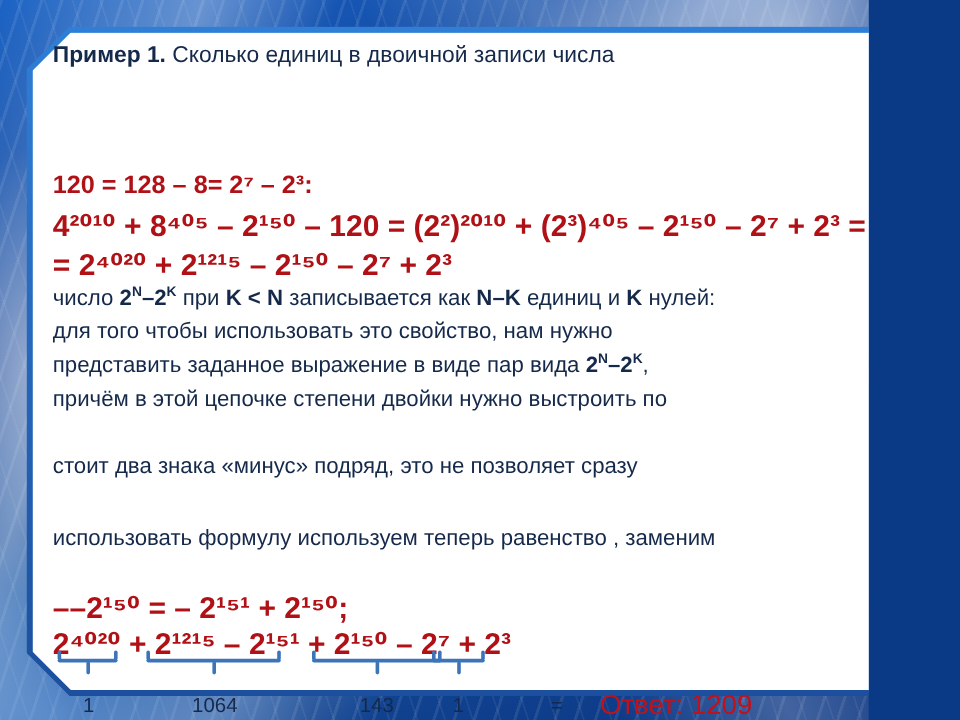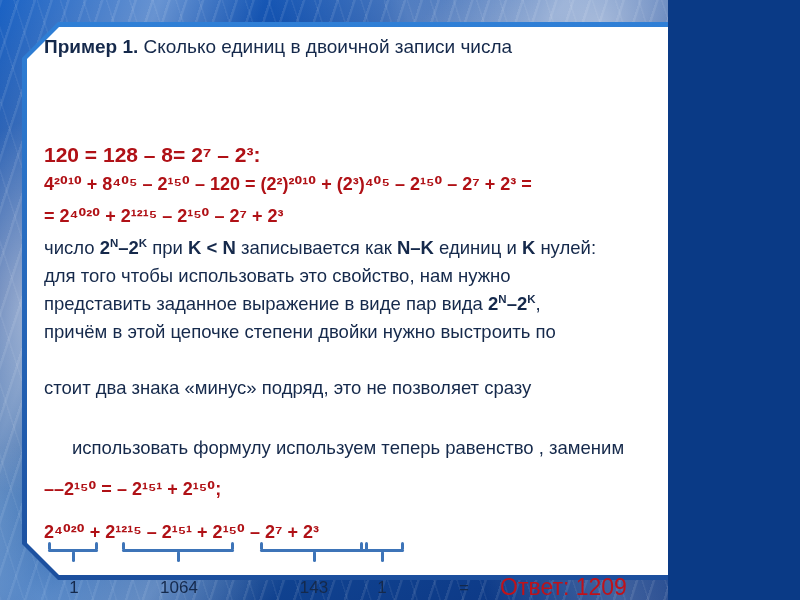--- a/index.html
+++ b/index.html
@@ -1,21 +1,21 @@
 <!DOCTYPE html>
 <html><head>
 <meta charset="utf-8">
 <style>
   html,body{margin:0;padding:0;}
   body{
     width:800px;height:600px;overflow:hidden;
     font-family:"Liberation Sans","DejaVu Sans",sans-serif;
     background:#0a3a86;
   }
-  .slide{position:relative;width:668px;height:600px;overflow:hidden;}
+  .slide{position:relative;width:724px;height:600px;overflow:hidden;}
 
   
   .bg{position:absolute;inset:0;
       background:
         linear-gradient(110deg, rgba(255,255,255,.00) 0%, rgba(255,255,255,.35) 18%, rgba(255,255,255,0) 30%),
         linear-gradient(125deg, rgba(255,255,255,0) 40%, rgba(255,255,255,.28) 52%, rgba(255,255,255,0) 64%),
         linear-gradient(70deg,  rgba(255,255,255,0) 55%, rgba(255,255,255,.22) 70%, rgba(255,255,255,0) 85%),
         linear-gradient(160deg,#1a62c4 0%, #0f3f93 35%, #14519f 60%, #0c3582 100%);
   }
   .bg::after{
@@ -47,42 +47,42 @@
             clip-path:polygon(32px 0, 718px 0, 750px 32px, 750px 516px, 718px 548px, 32px 548px, 0 516px, 0 32px);
   }
 
   
   .content{position:absolute;left:44px;top:30px;width:716px;height:540px;}
   .line{font-size:18.5px;line-height:1.26;color:#15294b;white-space:nowrap;}
   .bold{font-weight:bold;}
   .ital{}
   sup{font-size:.62em;vertical-align:super;line-height:0;}
   .mathline{font-size:21px;font-weight:bold;color:#b01116;white-space:nowrap;line-height:1.2;}
-  .mathline.small{font-size:18px;}
+  .mathline.small{font-size:25px;}
   .heading{font-size:19px;color:#15294b;white-space:nowrap;}
   .heading b{font-weight:bold;}
   .bigeq{font-size:24px;font-weight:bold;color:#b01116;white-space:nowrap;letter-spacing:.3px;}
 
   
   .row{position:absolute;left:0;}
   .r-head {top:6px;}
   .r-eq1  {top:42px;left:10px;}
   .r-p1   {top:82px;}
   .r-m1   {top:112px;}
   .r-m2   {top:144px;}
   .r-m3   {top:176px;}
   .r-p2   {top:206px;}
   .r-p3   {top:234px;}
   .r-p4   {top:262px;}
   .r-p5   {top:290px;}
   .r-p6   {top:318px;}
   .r-p7   {top:346px;}
   .r-m4   {top:374px;}
-  .r-p8   {top:406px;margin-left:28px;}
-  .r-m5   {top:449px;}
+  .r-p8   {top:406px;}
+  .r-m5   {top:462px;}
   .r-m6   {top:492px;}
 
   
   .braces{position:absolute;left:0;top:516px;width:660px;height:16px;}
   .brace{position:absolute;height:14px;}
   .brace .bar{position:absolute;left:0;right:0;top:3px;height:3px;background:#3d74b8;border-radius:2px;}
   .brace .lcap,.brace .rcap{position:absolute;top:-4px;width:3px;height:8px;background:#3d74b8;border-radius:2px;}
   .brace .lcap{left:0;}
   .brace .rcap{right:0;}
   .brace .stem{position:absolute;left:50%;margin-left:-1.5px;top:5px;width:3px;height:11px;background:#3d74b8;border-radius:2px;}

